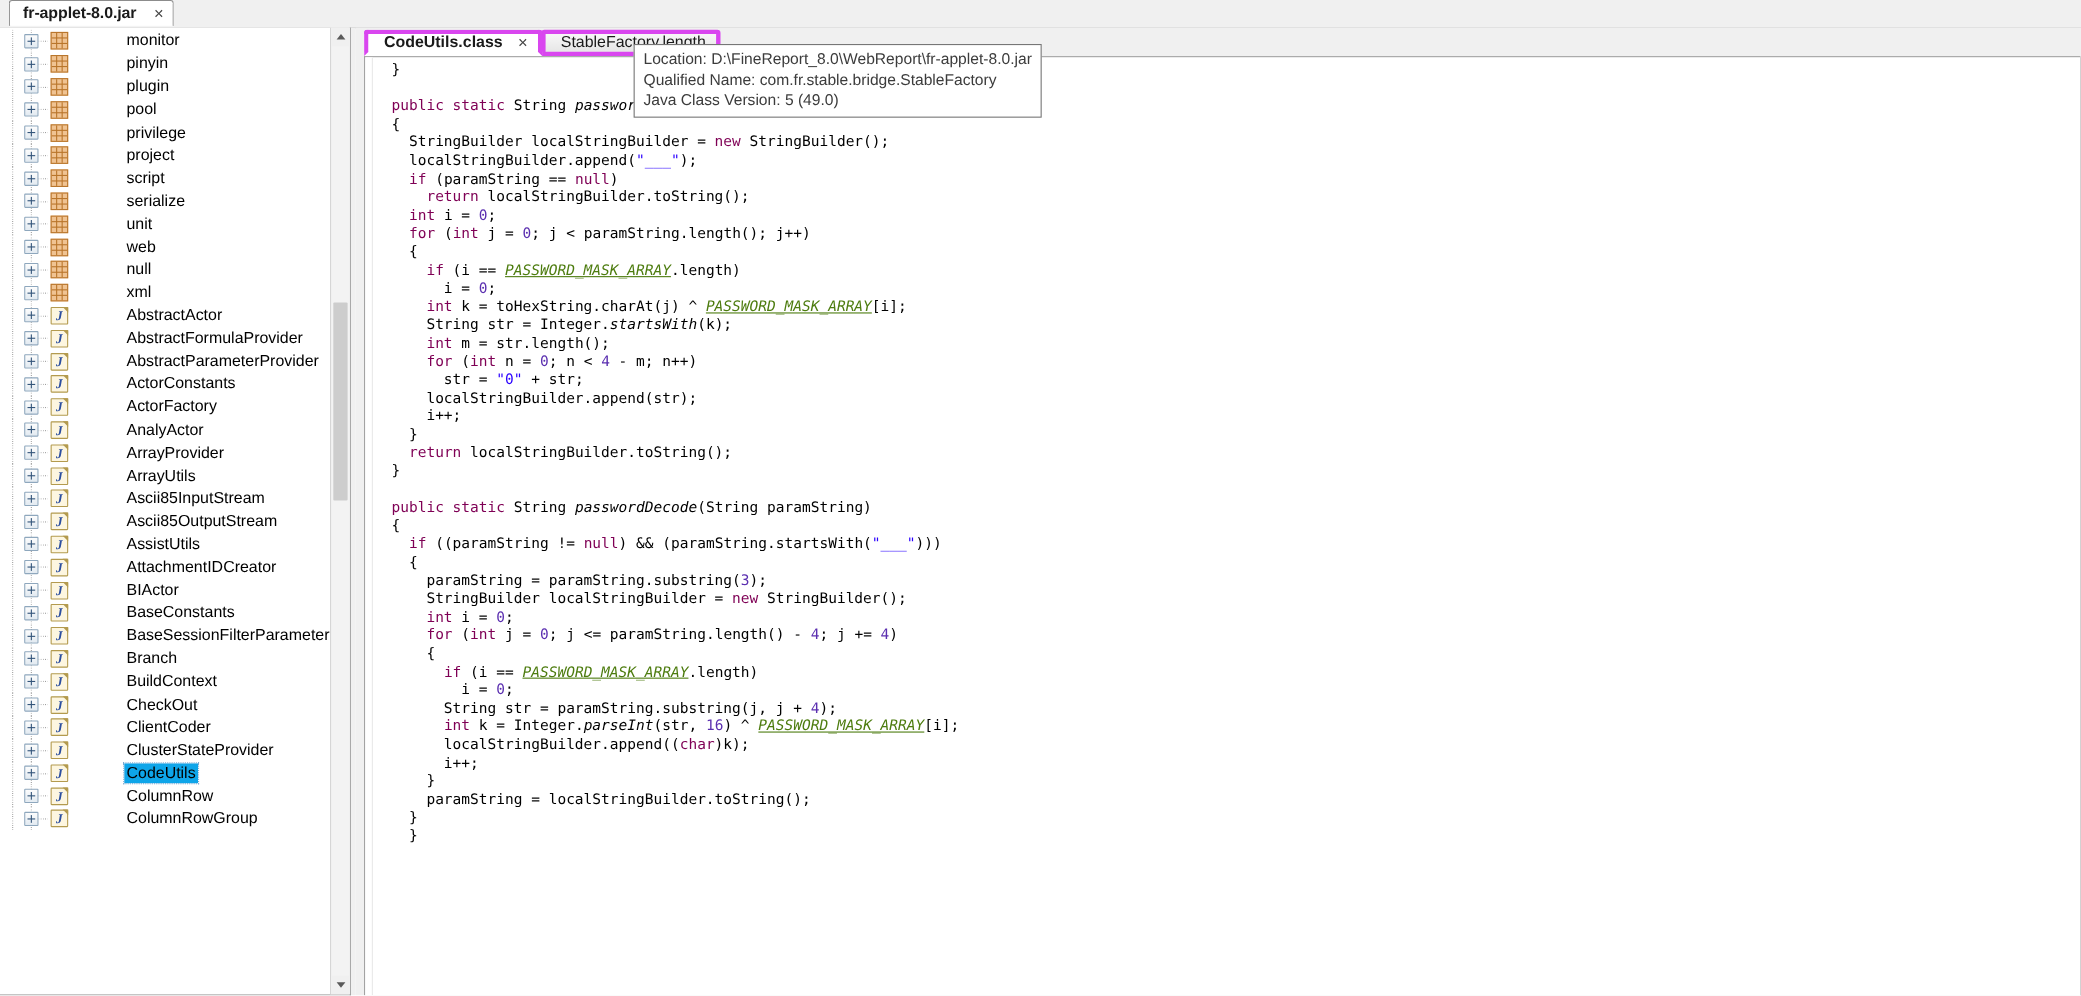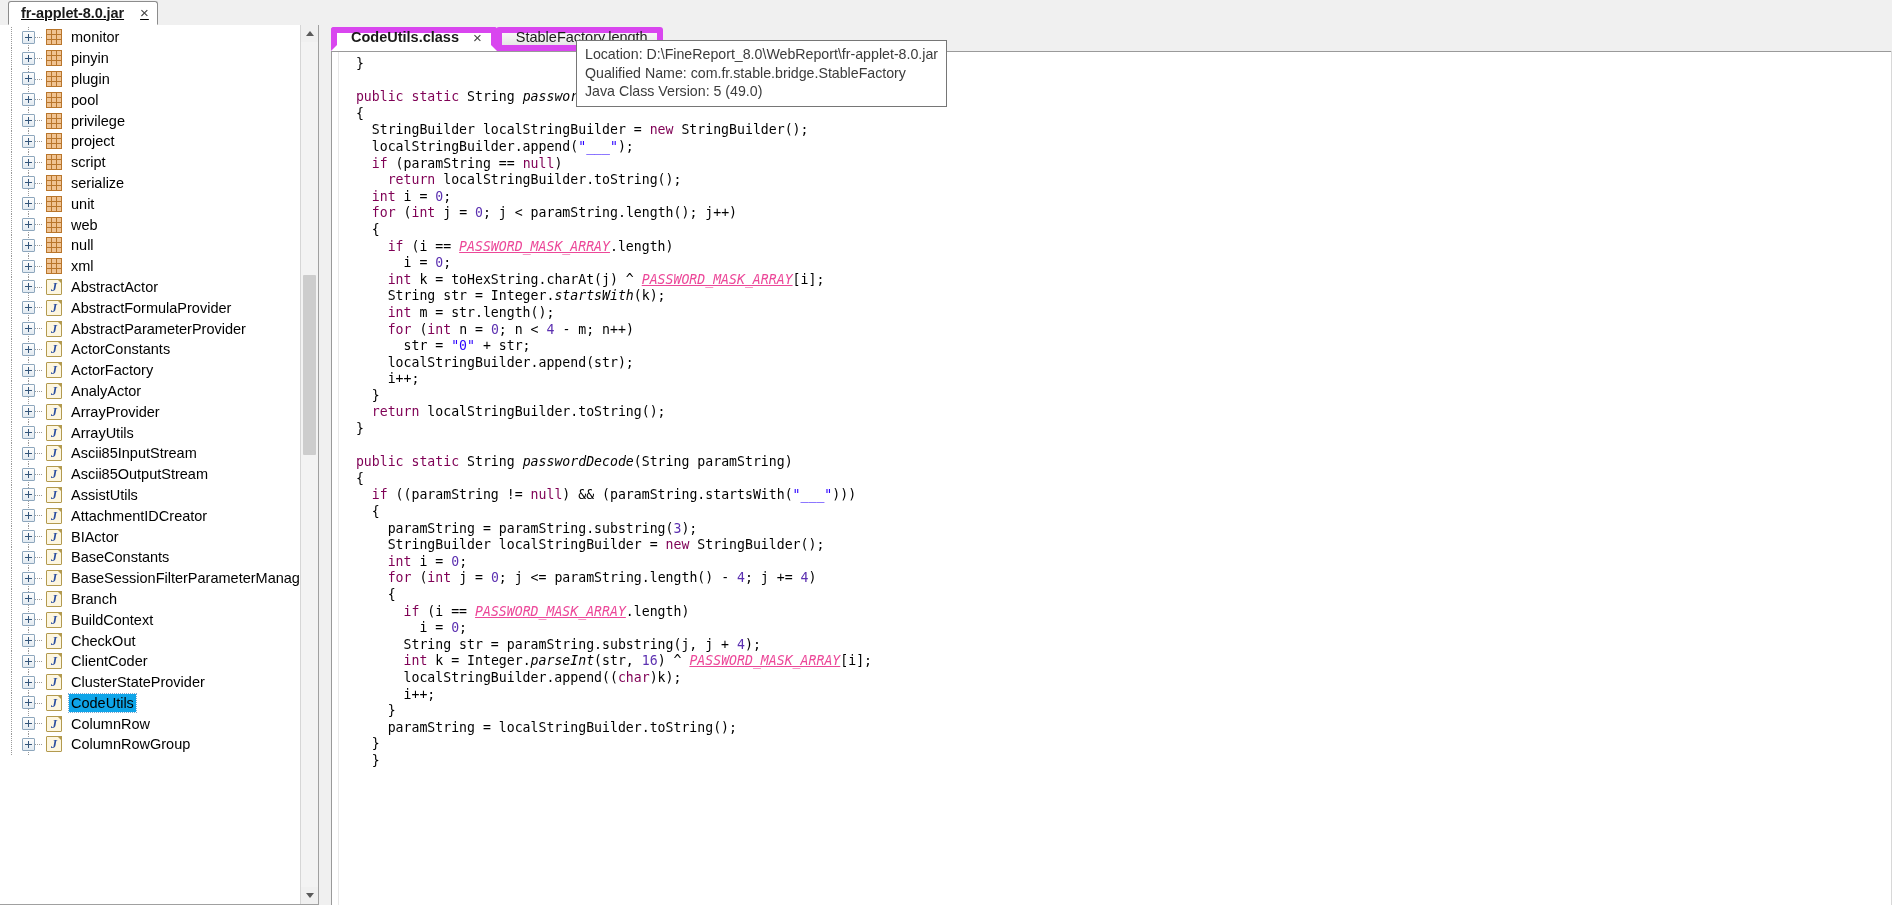--- a/index.html
+++ b/index.html
@@ -15,22 +15,21 @@
     position: relative;
   }
 
   
   .jar-tabbar {
     height: 25px;
     background: #f0f0f0;
     border-bottom: 1px solid #a3a3a3;
     position: relative;
     display: flex;
-    align-items: center;
-    text-decoration: underline;
+    align-items: flex-start;
   }
   .jar-tab {
     margin-left: 8px;
     height: 24px;
     background: #ffffff;
     border: 1px solid #8c8c8c;
     border-bottom: 1px solid #ffffff;
     border-radius: 3px 3px 0 0;
     display: flex;
     align-items: center;
@@ -81,20 +80,21 @@
   }
   .tree-row {
     height: 20.8px;
     display: flex;
     align-items: center;
     padding-left: 34px;
     position: relative;
     white-space: nowrap;
     font-size: 14.5px;
     color: #000;
+    gap: 44px;
   }
   .tree-row.selected .tree-label {
     background: #0ea5e9;
     outline: 1px dotted #7aa8d0;
   }
   
   .tree-row::before {
     content: "";
     position: absolute;
     left: 11px; top: 0; bottom: 0;
@@ -251,21 +251,21 @@
     z-index: 5;
   }
   .ed-tab {
     height: 24px;
     box-sizing: border-box;
     display: flex;
     align-items: flex-end;
     padding: 0 9px 0 14px;
     font-size: 14.5px;
     color: #1a1a1a;
-    border: 6px solid #d946ef;
+    border: 4px solid #d946ef;
     border-radius: 3px 3px 0 0;
     background: linear-gradient(to bottom, #f7f7f7, #e6e6e6);
     margin-right: -1px;
   }
   .ed-tab.active {
     background: #ffffff;
     font-weight: bold;
     border-bottom-color: #ffffff;
     z-index: 2;
   }
@@ -297,21 +297,21 @@
     font-family: "DejaVu Sans Mono", "Liberation Mono", monospace;
     font-size: 13.2px;
     line-height: 16.6px;
     color: #000000;
     white-space: pre;
     letter-spacing: 0px;
   }
   .kw   { color: #7f0055; font-weight: normal; }
   .num  { color: #5b2fb0; }
   .str  { color: #2a00ff; }
-  .fld  { color: #ec4899; font-style: italic; text-decoration: underline; }
+  .fld  { color: #4d7c0f; font-style: italic; text-decoration: underline; }
   .mth  { color: #000000; font-style: italic; }
 
   
   .code-gutter {
     position: absolute;
     left: 0; top: 0; bottom: 0;
     width: 6px;
     background: #ffffff;
     border-right: 1px solid #e8e8e8;
   }

